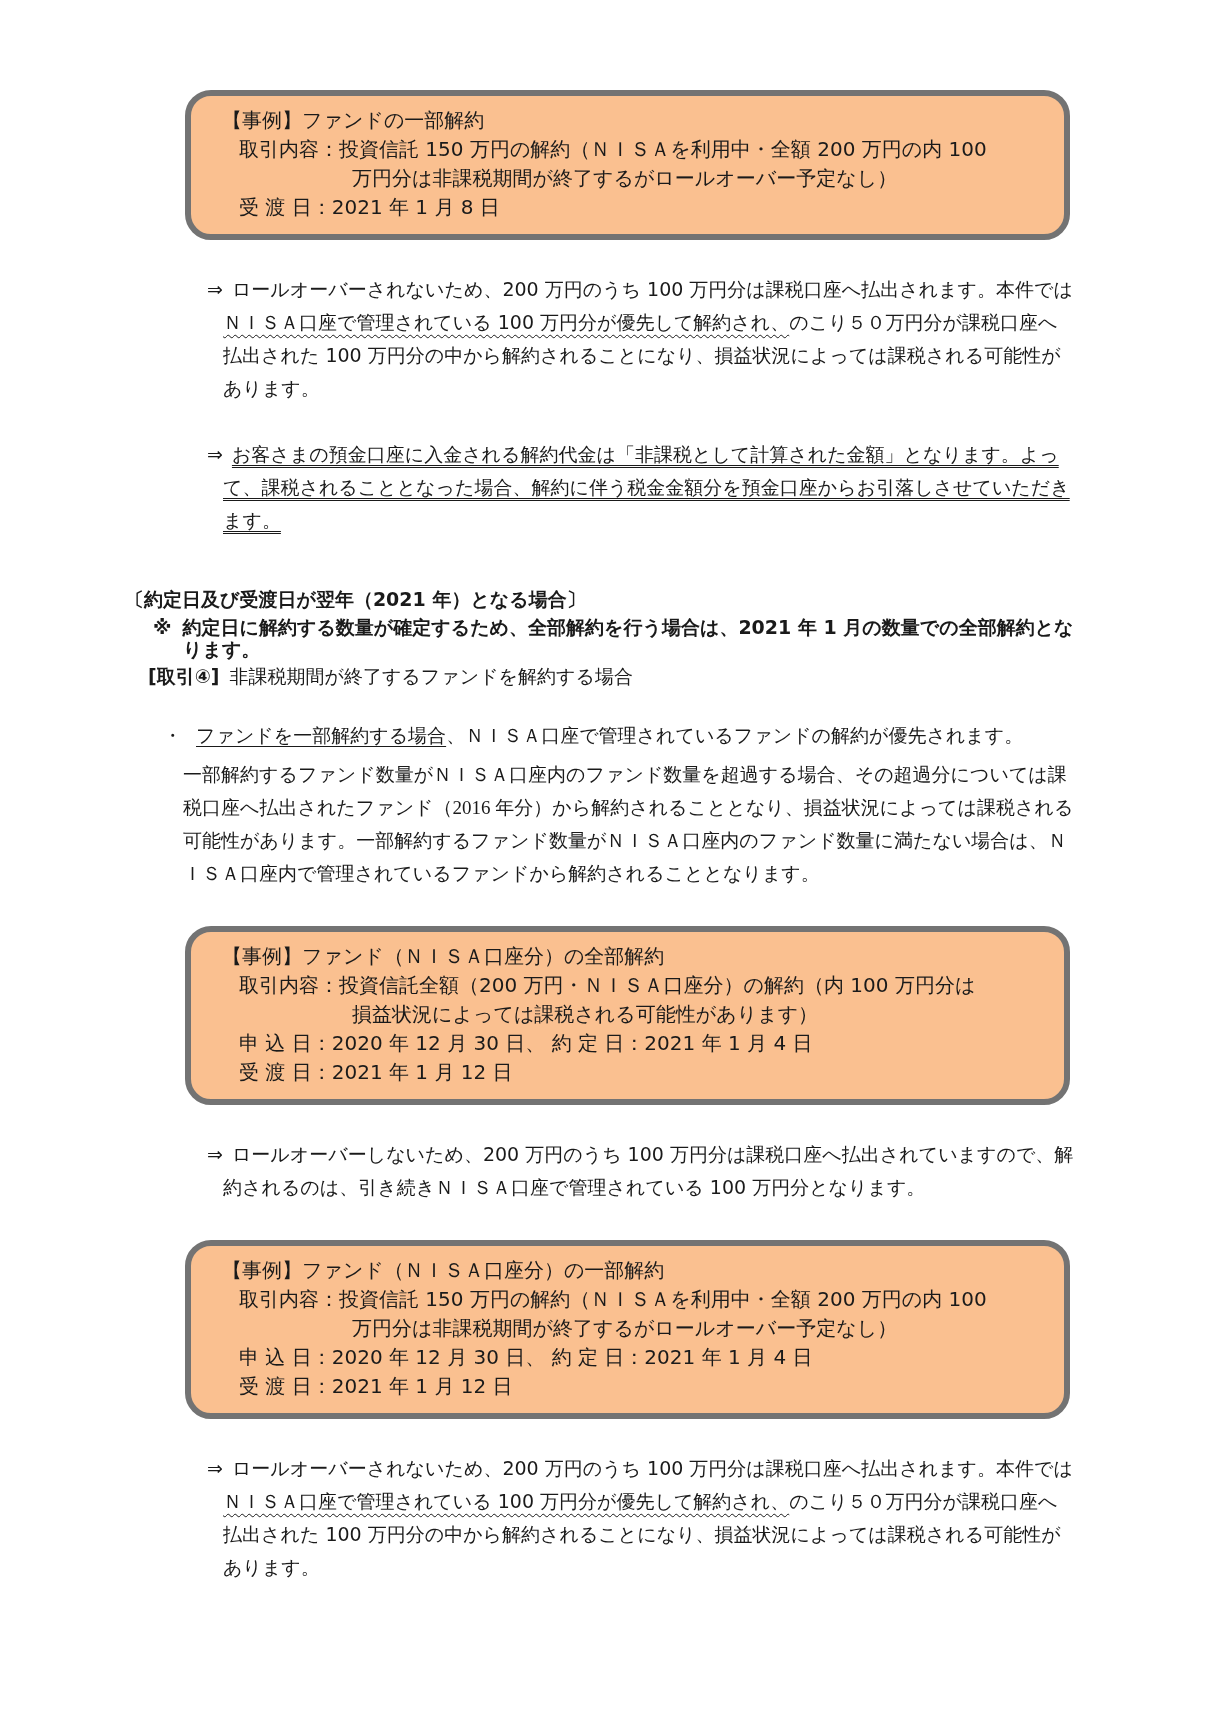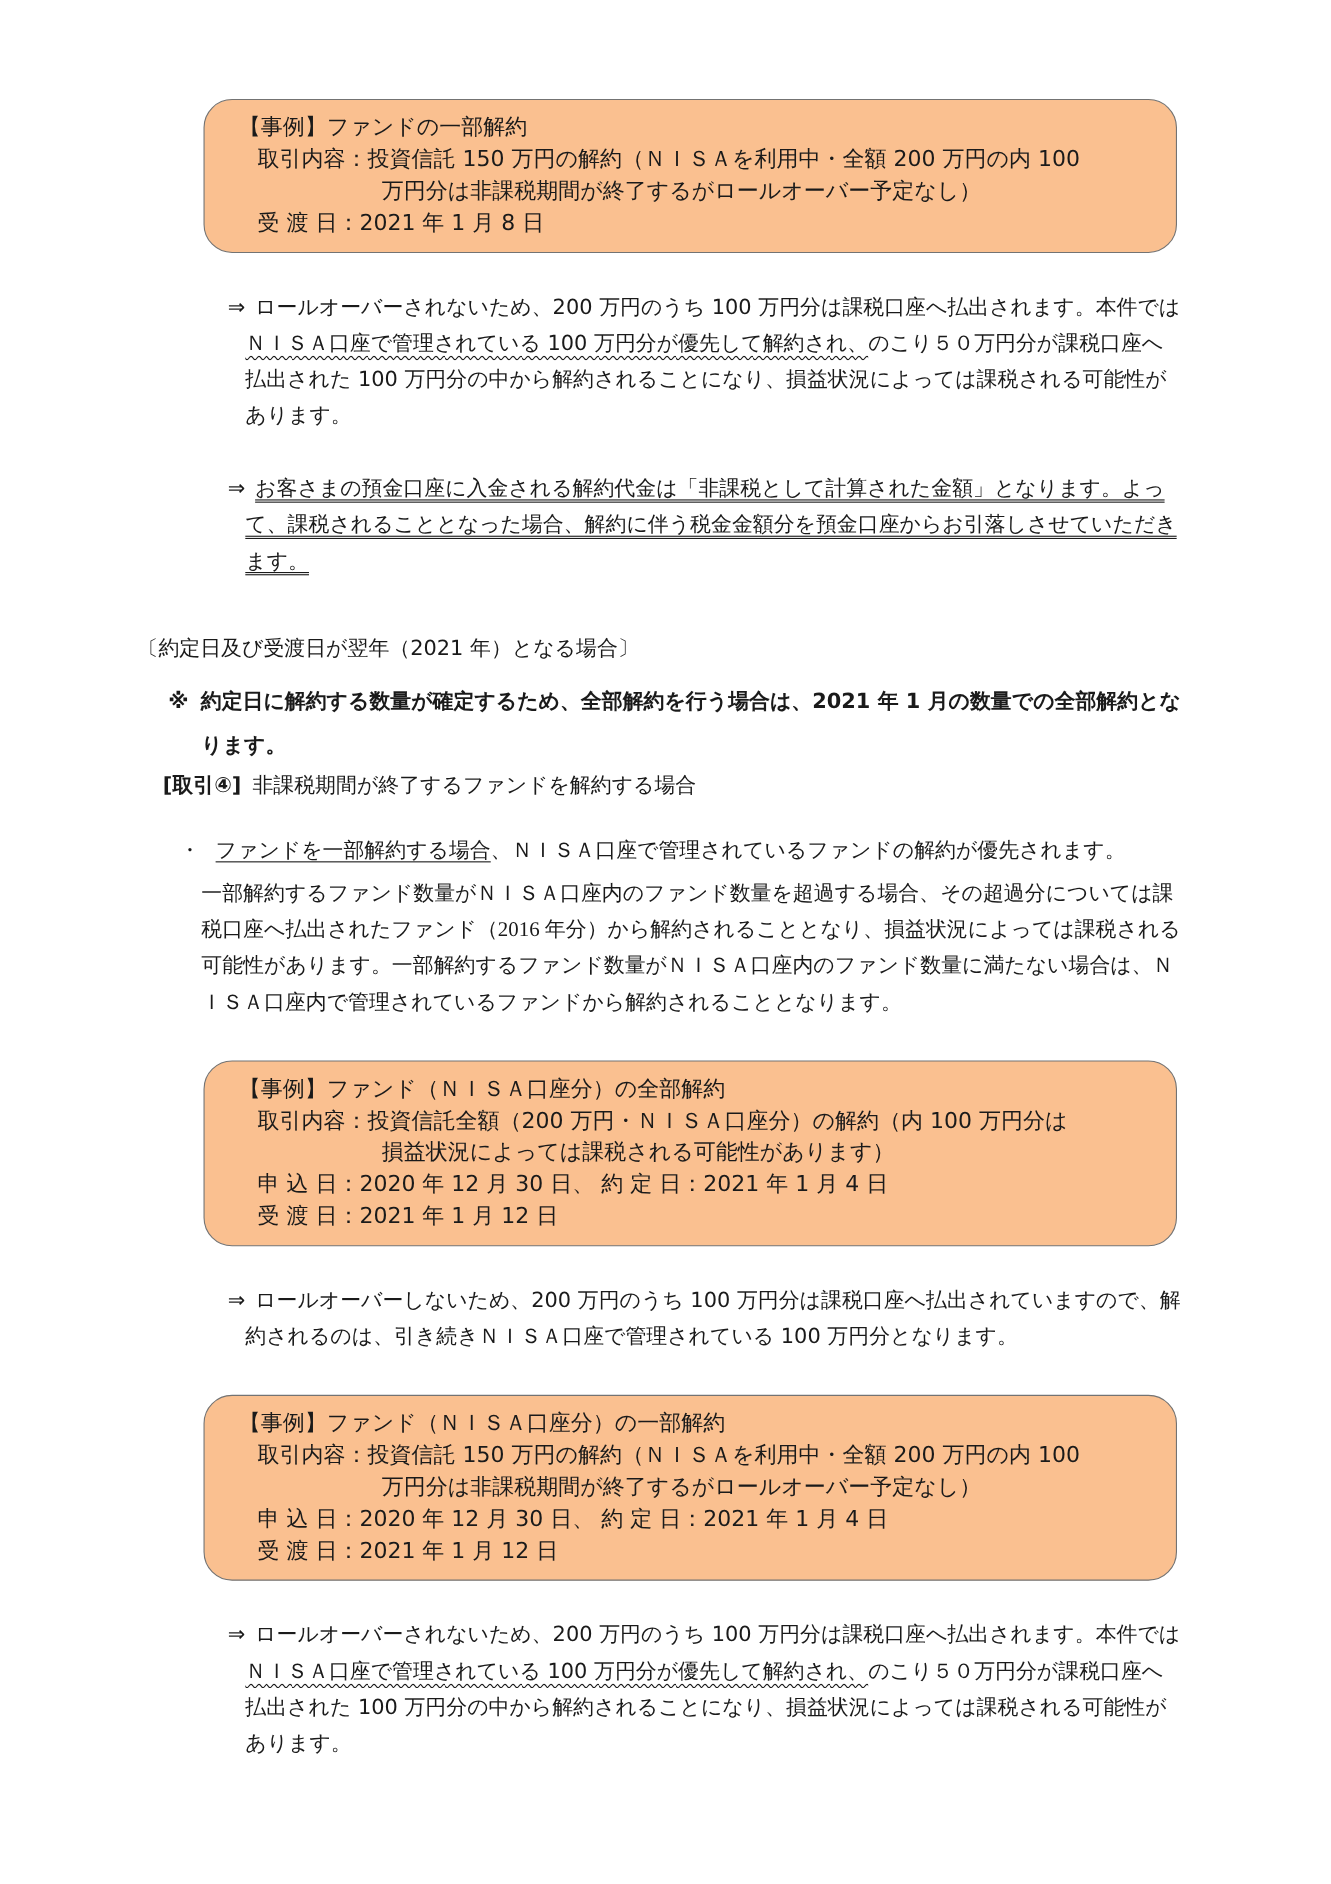--- a/index.html
+++ b/index.html
@@ -24,21 +24,21 @@
     font-size: 19px;
     line-height: 33px;
   }
 
   
   .example-box {
     margin-left: 60px;
     width: 885px;
     box-sizing: border-box;
     background: #FAC090;
-    border: 1px solid #737373;
+    border: 6px solid #737373;
     border-radius: 26px;
     padding: 10px 22px 12px 31px;
     font-size: 20px;
     line-height: 29px;
   }
   .example-box .box-line       { margin-left: 17px; }
   .example-box .box-line-wrap  { margin-left: 130px; }
   .example-box .box-title      { margin-left: 0; }
 
   
@@ -63,29 +63,29 @@
     text-underline-offset: 4px;
   }
   .u-solid {
     text-decoration-line: underline;
     text-decoration-thickness: 1px;
     text-underline-offset: 4px;
   }
 
   
   .section-heading {
-    font-weight: normal;
+    font-weight: bold;
     margin-top: 46px;
   }
   .note-para {
     font-weight: bold;
     padding-left: 58px;
     text-indent: -30px;
-    margin-top: 12px;
-    line-height: 40px;
+    margin-top: 0;
+    line-height: 22px;
   }
   .note-para .note-marker { margin-right: 11px; }
   .txn-line {
     margin-left: 23px;
   }
   .txn-line .txn-label { font-weight: bold; margin-right: 10px; }
 
   
   .bullet-para {
     margin-top: 26px;

